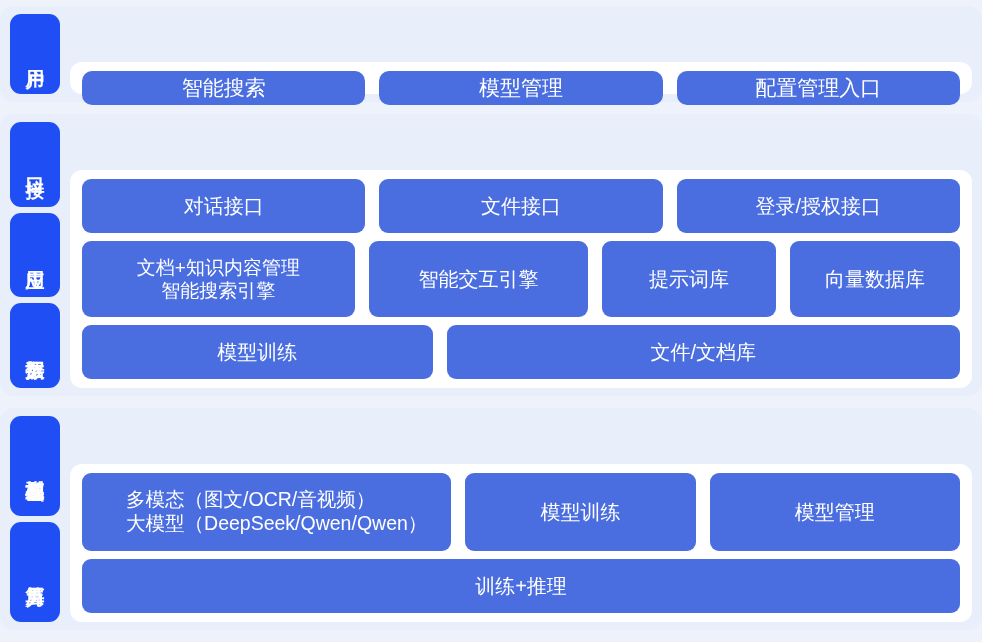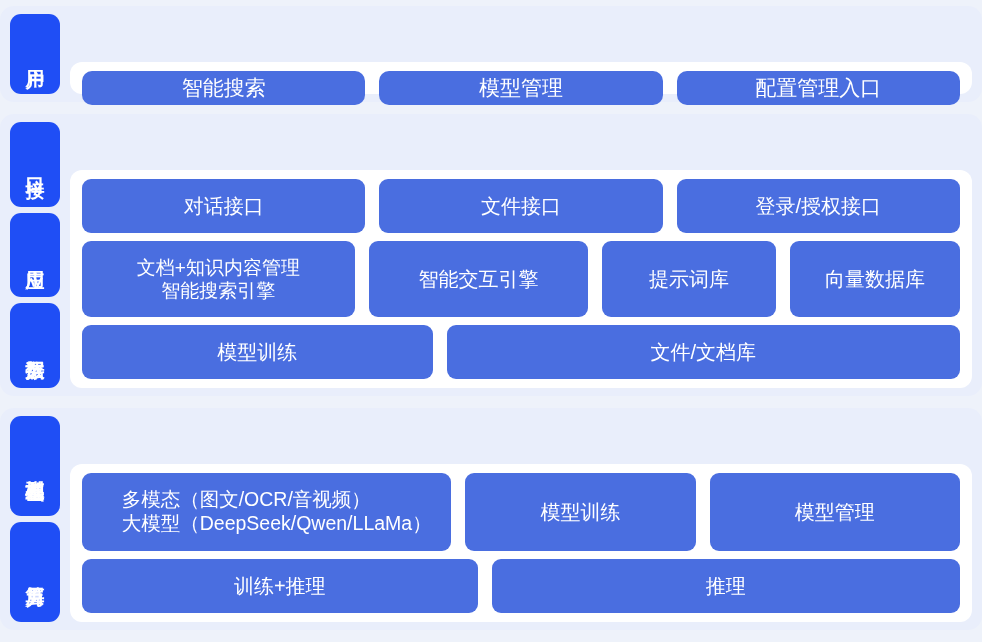--- a/index.html
+++ b/index.html
@@ -152,26 +152,25 @@
 
   <div class="section sec-base">
     <div class="tabcol">
       <div class="tab">基础模型</div>
       <div class="tab">算力层</div>
     </div>
     <div class="panel">
 
       <div class="row">
         <div class="box model-line" style="flex:1.5">多模态（图文/OCR/音视频）
-大模型（DeepSeek/Qwen/LLaMa）</div>
+大模型（DeepSeek/Qwen/Qwen）</div>
         <div class="box" style="flex:0.97">模型训练</div>
         <div class="box" style="flex:1.06">模型管理</div>
       </div>
 
       <div class="row">
         <div class="box" style="flex:1">训练+推理</div>
-        <div class="box" style="flex:1.19">推理</div>
       </div>
 
     </div>
   </div>
 
 </div>
 
 </body></html>

